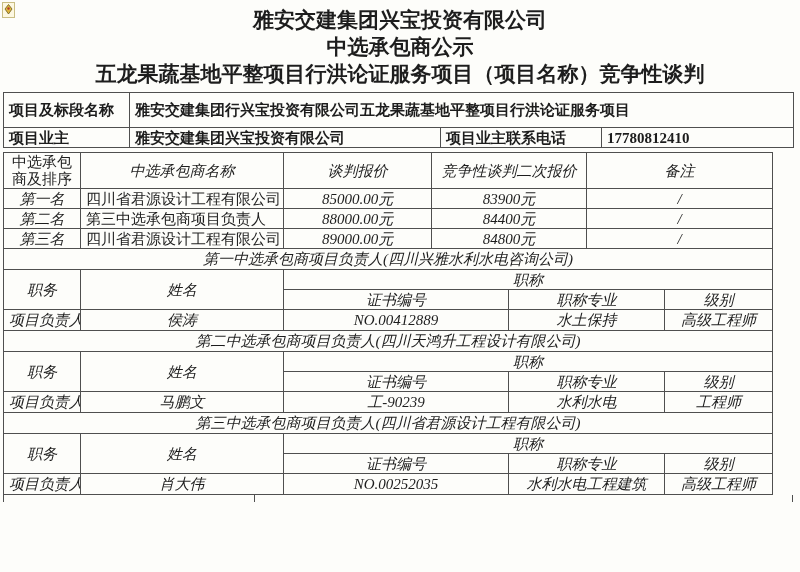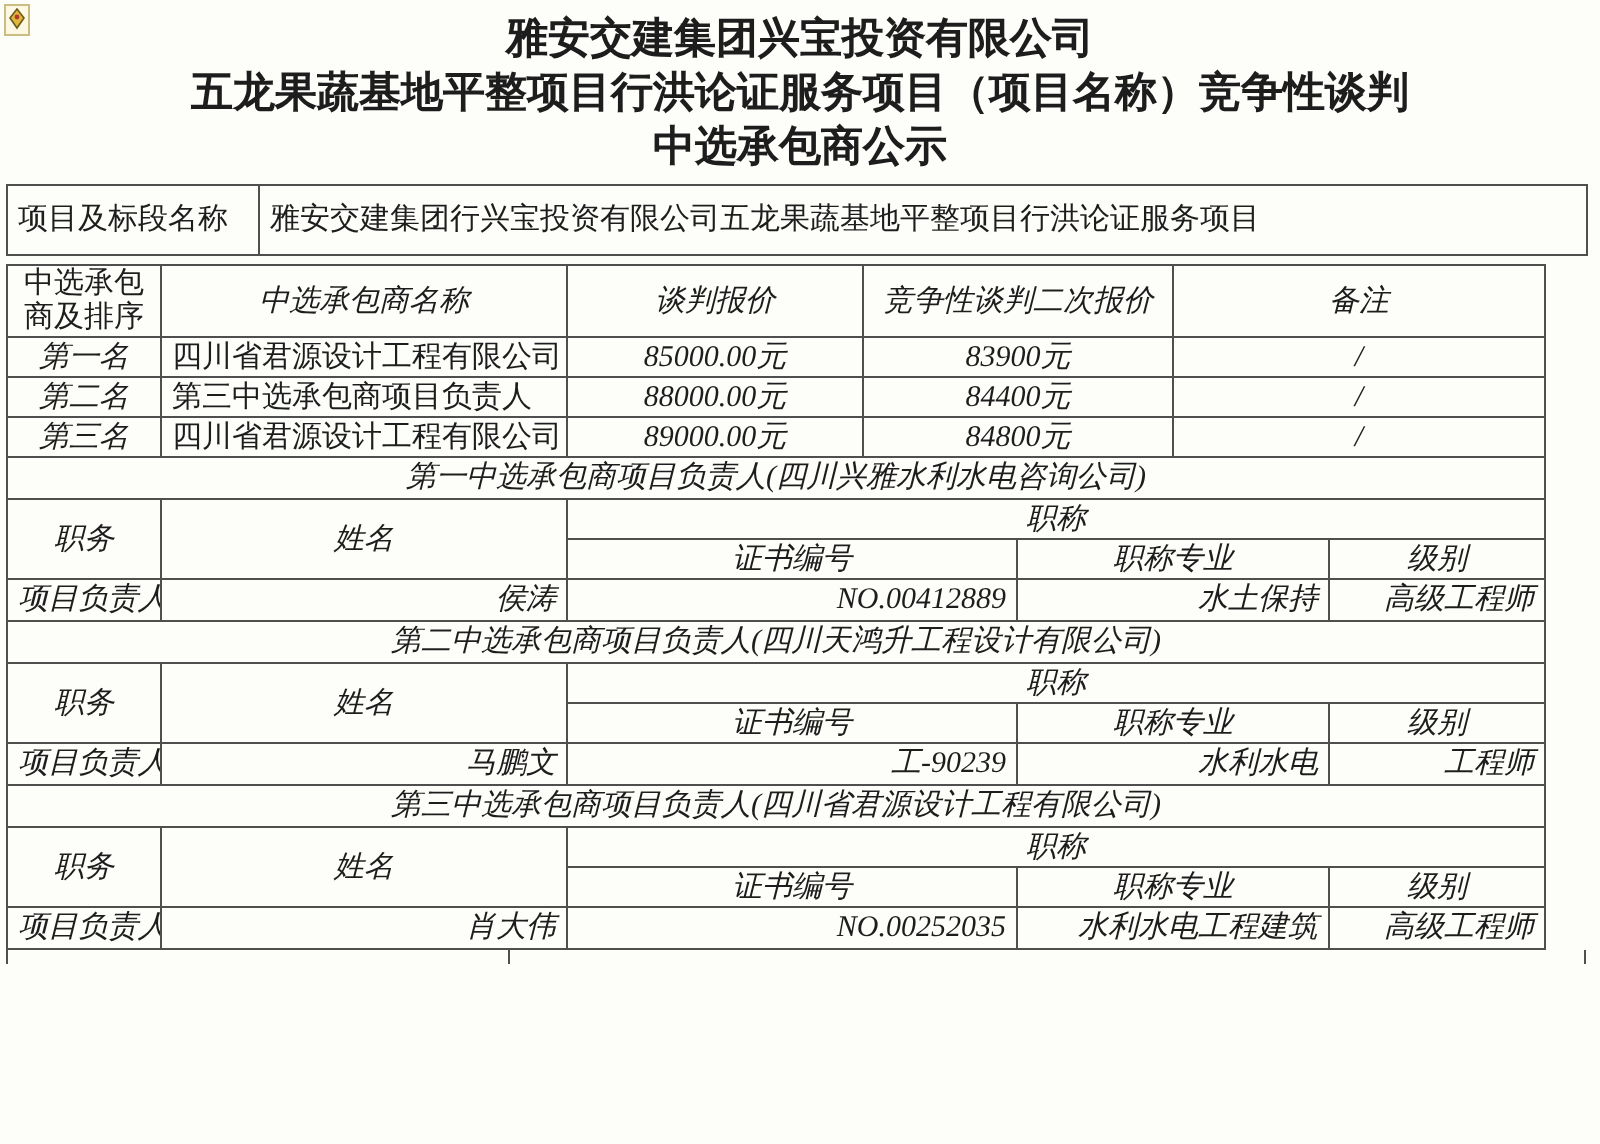--- a/index.html
+++ b/index.html
@@ -12,64 +12,70 @@
     position:absolute;top:2px;left:2px;width:13px;height:16px;
     background:#fdf8e1;border:1px solid #c9bd82;box-sizing:border-box;
   }
   .placeholder-icon svg{display:block;margin:1px auto 0;}
   .title-block{padding-top:6px;text-align:center;
     font-family:"Liberation Sans","DejaVu Sans",sans-serif;
     font-weight:bold;font-size:21px;line-height:27px;}
   table{border-collapse:collapse;table-layout:fixed;width:642px;margin-left:3px;}
   td{border:1px solid #4f4f4f;font-size:15px;padding:0 5px;
      overflow:hidden;white-space:nowrap;vertical-align:middle;line-height:18px;}
-  #info-table{margin-top:5px;}
+  #info-table{margin-top:5px;font-weight:bold;}
   #main-table{margin-top:4px;}
   td.lft{text-align:left;}
   td.ctr{text-align:center;font-style:italic;}
   tr.h35 td{height:34px;}
   tr.h21 td{height:19px;}
   tr.hdr2 td{height:35px;}
   tr.sechdr td{height:20px;margin-top:42px;}
   tr.sub td{height:19px;}
-  tr.secdata td{height:20px;text-align:right;}
+  tr.secdata td{height:20px;}
   td.wrapcell{white-space:normal;line-height:17px;text-align:center;padding:0 2px;}
   .partial-row{
     margin-left:3px;width:788px;height:7px;position:relative;
     border-left:1px solid #4f4f4f;border-right:1px solid #4f4f4f;
   }
   .partial-row .pdiv{position:absolute;left:250px;top:0;width:1px;height:7px;background:#4f4f4f;}
 </style>
 </head>
 <body>
 
 <div class="placeholder-icon">
   <svg width="9" height="12" viewBox="0 0 9 12">
     <path d="M4.5 0.5 L8 5 L4.5 10 L1 5 Z" fill="#e0b63c" stroke="#6b5a1e" stroke-width="0.8"></path>
     <circle cx="4.5" cy="4.5" r="1.2" fill="#b03a2e"></circle>
   </svg>
 </div>
 
 <div class="title-block">
   <div>雅安交建集团兴宝投资有限公司</div>
+  <div>中选承包商公示</div>
   <div>五龙果蔬基地平整项目行洪论证服务项目（项目名称）竞争性谈判</div>
-  <div>中选承包商公示</div>
 </div>
 
 <table id="info-table">
   <colgroup>
       <col style="width:126px">
       <col style="width:311px">
       <col style="width:161px">
       <col style="width:192px">
     </colgroup>
   <tbody>
       <tr class="h35">
     <td class="lft">项目及标段名称</td>
     <td class="lft" colspan="3">雅安交建集团行兴宝投资有限公司五龙果蔬基地平整项目行洪论证服务项目</td>
+  </tr>
+  <tr class="h21">
+    <td class="lft">项目业主</td>
+    <td class="lft">雅安交建集团兴宝投资有限公司</td>
+    <td class="lft">项目业主联系电话</td>
+    <td class="lft">17780812410</td>
   </tr>
 </tbody>
   </table>
 
 <table id="main-table">
   <colgroup>
     <col style="width:77px">
       <col style="width:203px">
       <col style="width:148px">
     <col style="width:77px">

